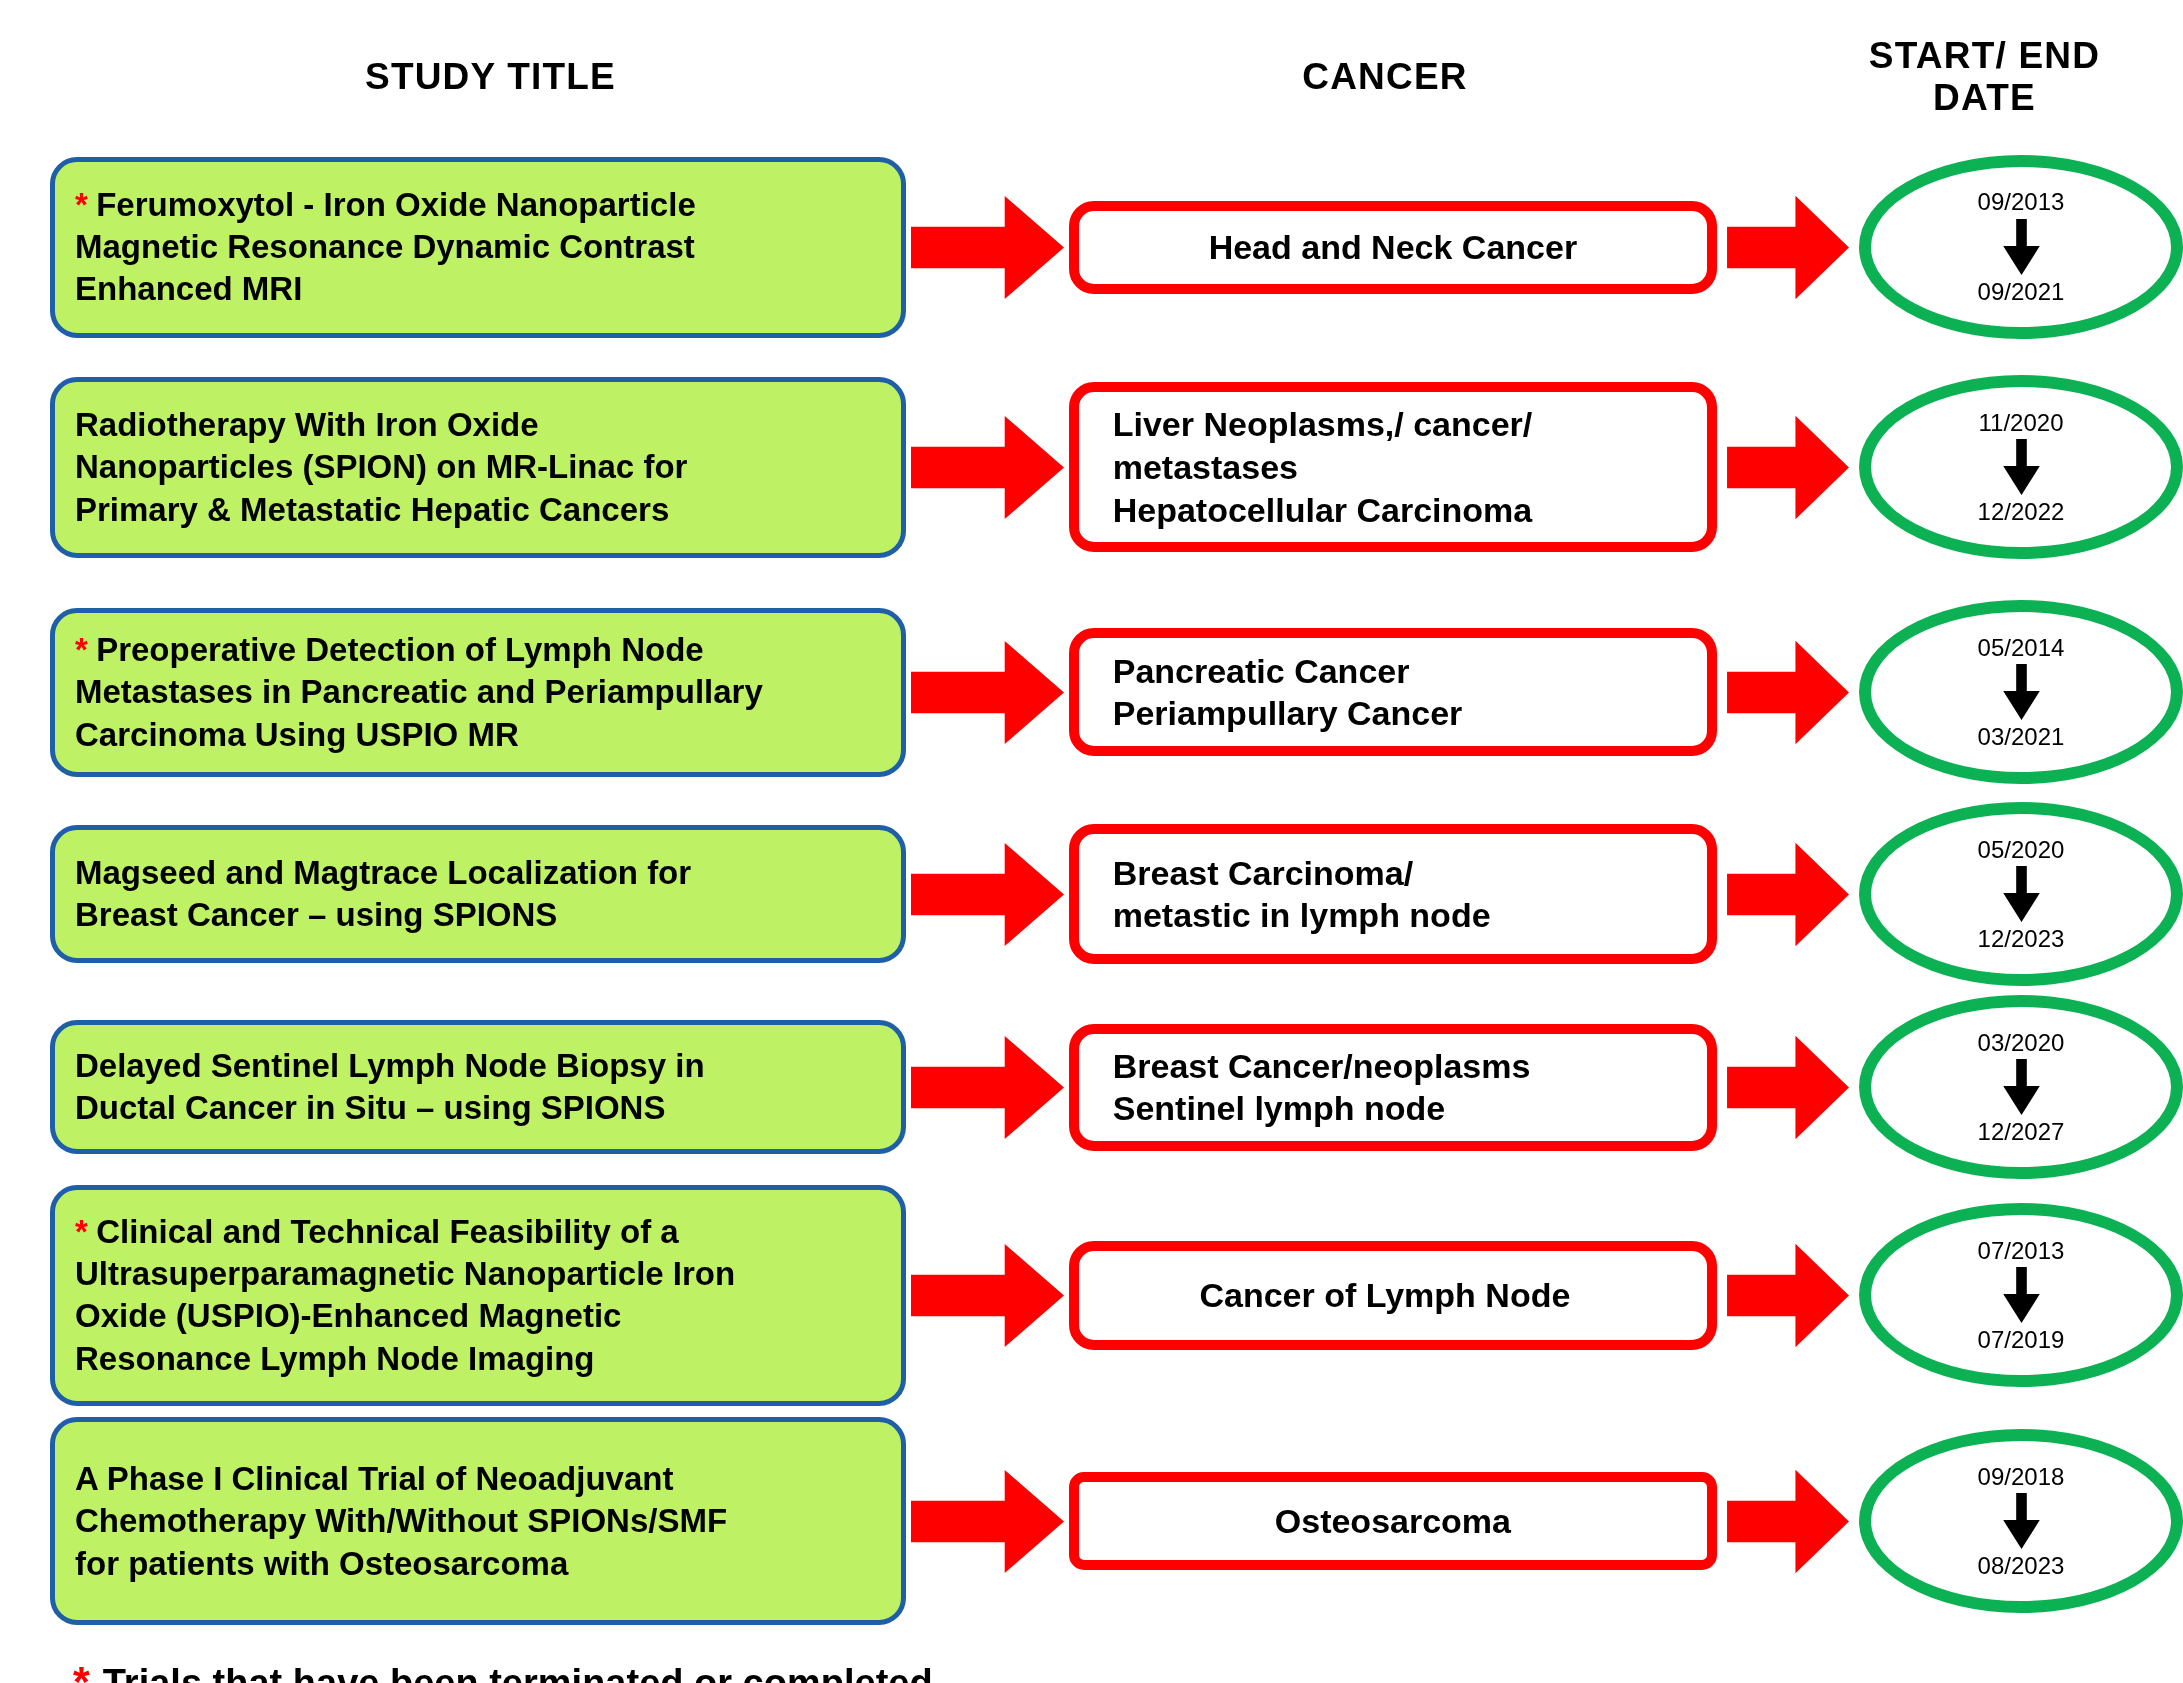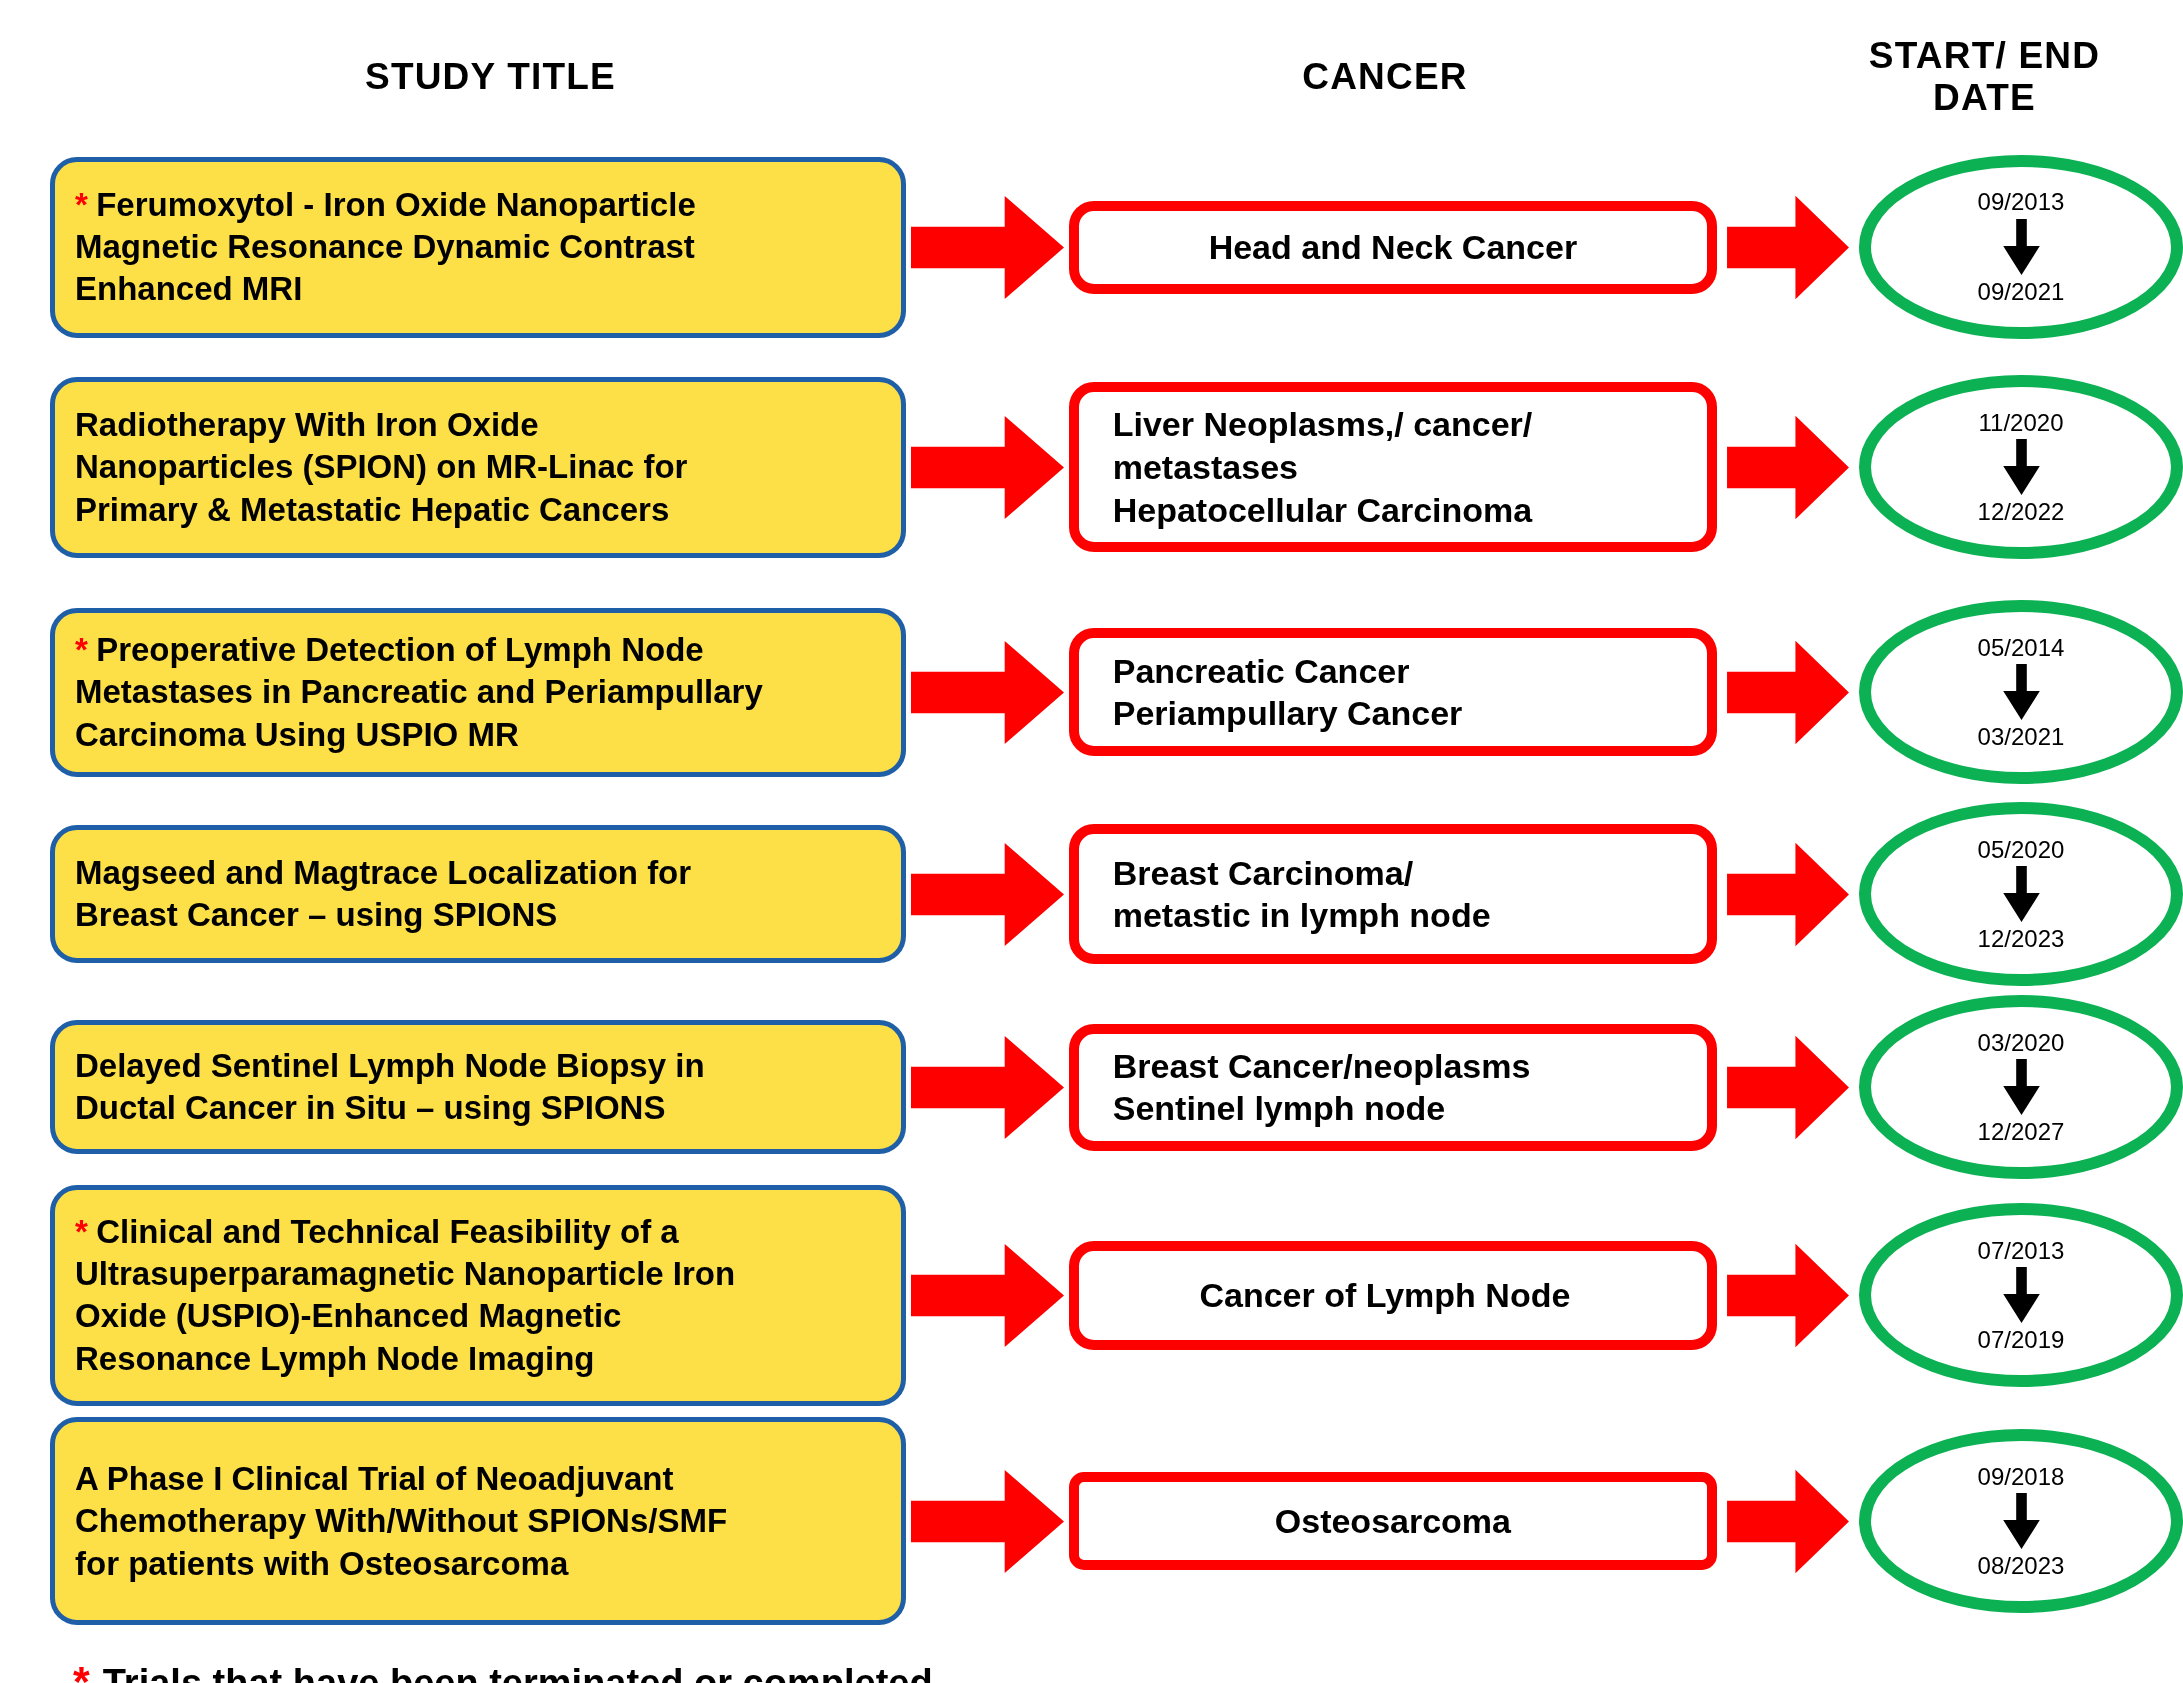--- a/index.html
+++ b/index.html
@@ -26,21 +26,21 @@
 
   
   .flow-row{display:flex;align-items:center;margin-left:50px}
   .col-study{width:881px;display:flex}
   .col-a1{width:167px;display:flex;justify-content:center}
   .col-cancer{width:667px;display:flex;justify-content:center}
   .col-a2{width:146px;display:flex;justify-content:center}
   .col-dates{width:333px;display:flex;justify-content:center}
 
   .study-box{
-    width:100%;border:5.4px solid var(--blue);border-radius:27px;background:#fde047;
+    width:100%;border:5.4px solid var(--blue);border-radius:27px;background:#bef264;
     display:flex;align-items:center;padding:14.3px 20px;
   }
   .study-text{
     margin:0;font-size:33px;font-weight:bold;line-height:1.28;
     white-space:pre-line;
   }
   .asterisk{color:var(--red);font-weight:bold}
   .study-text .asterisk{margin-right:8.3px}
 
   .cancer-box{

